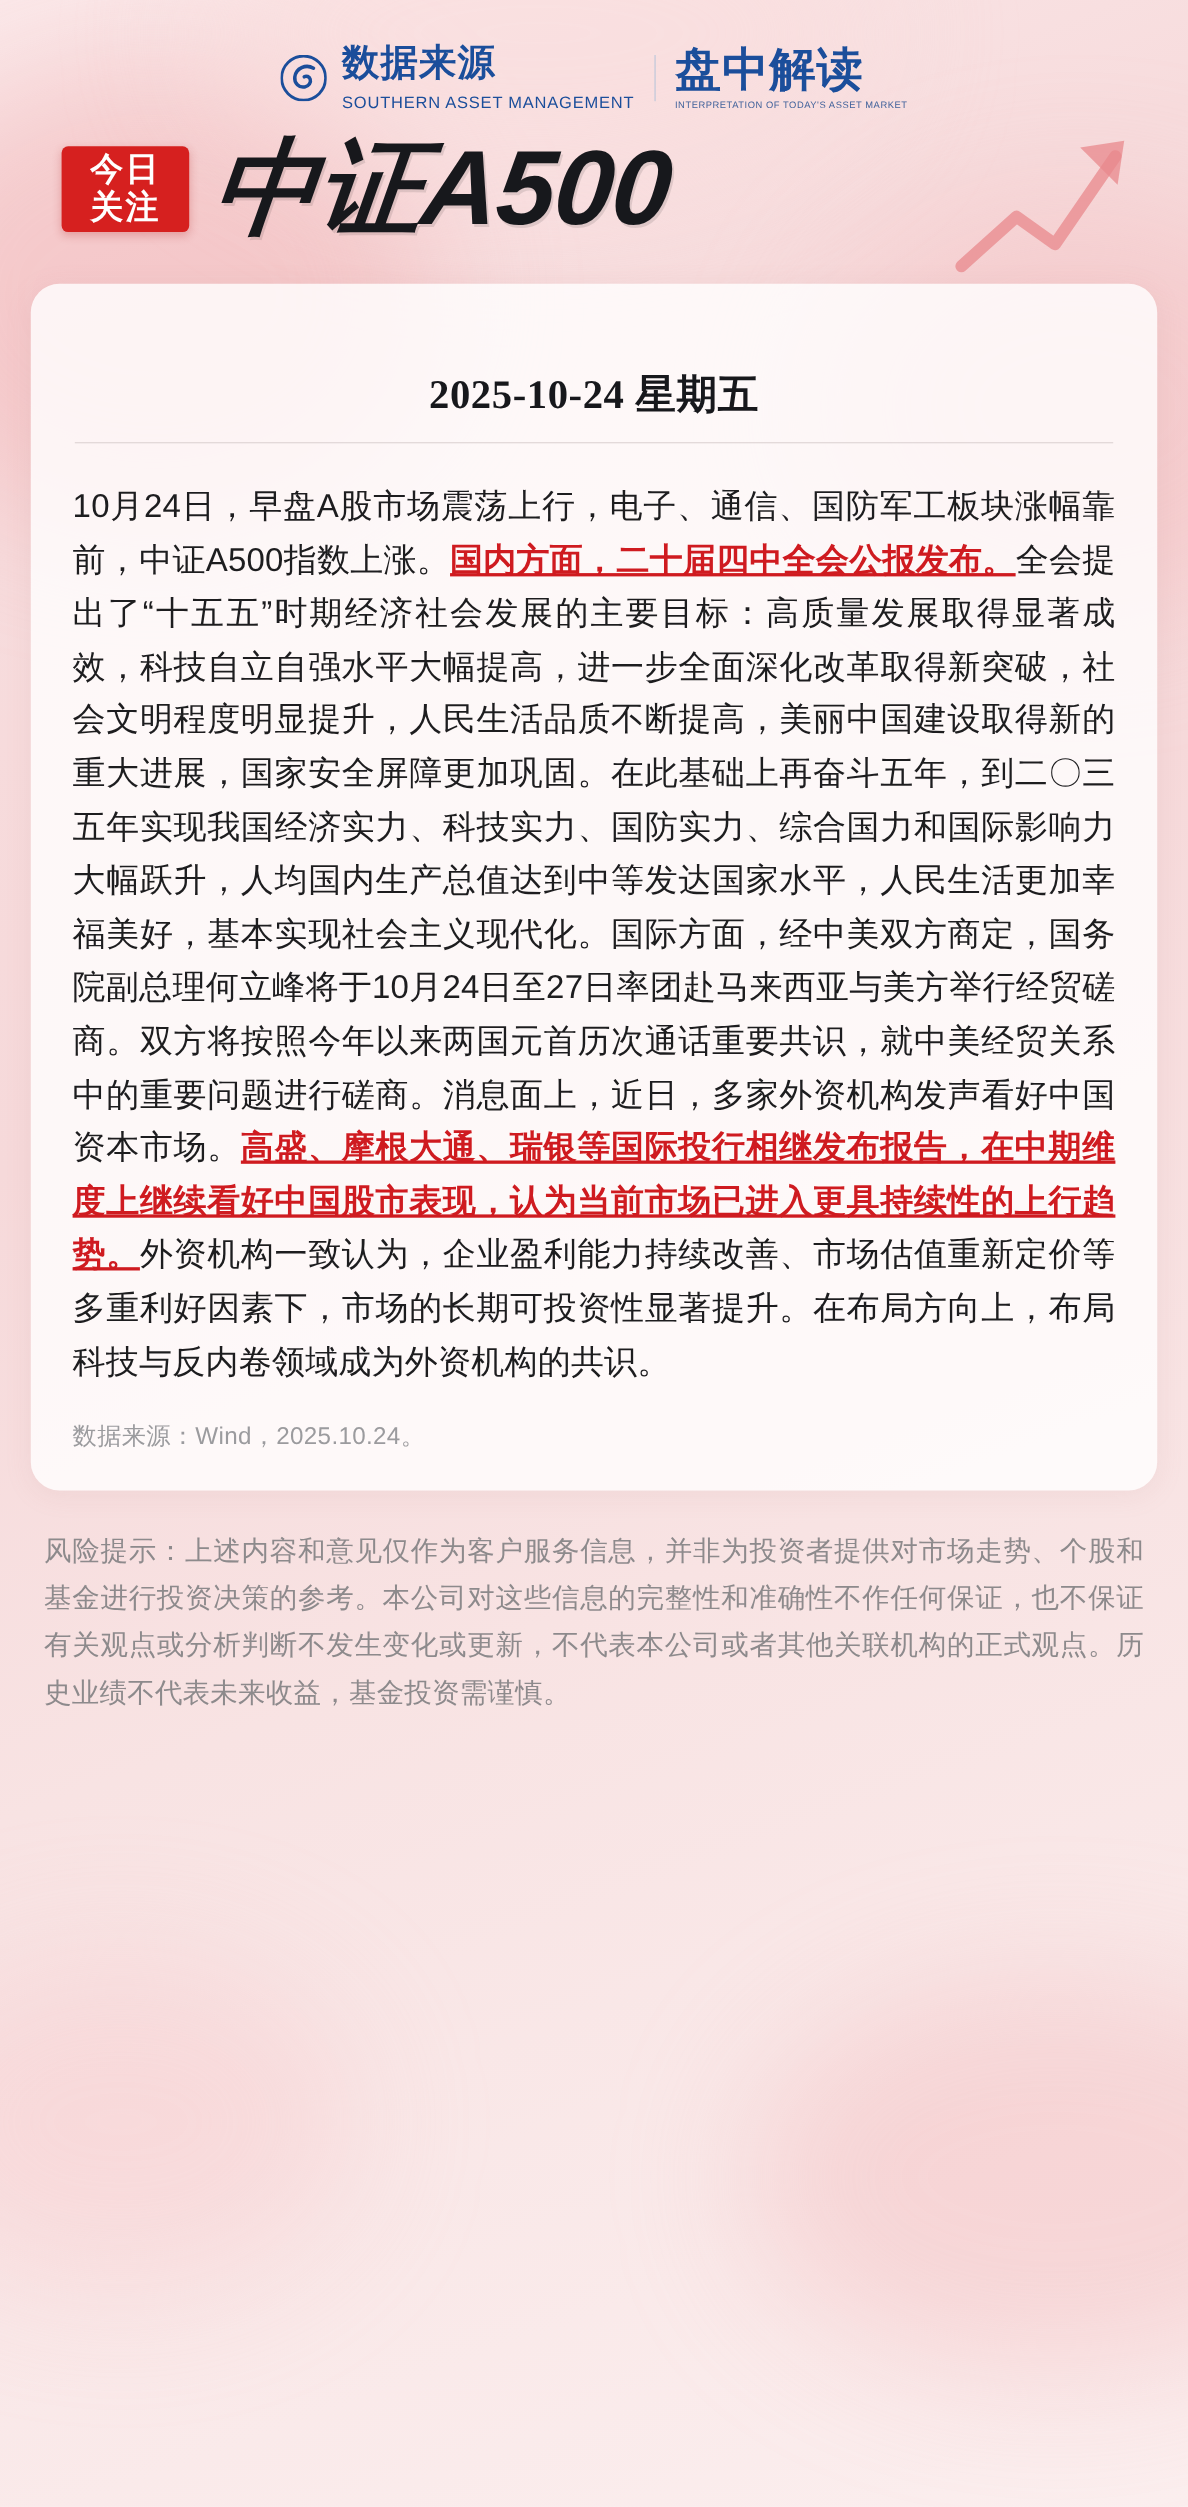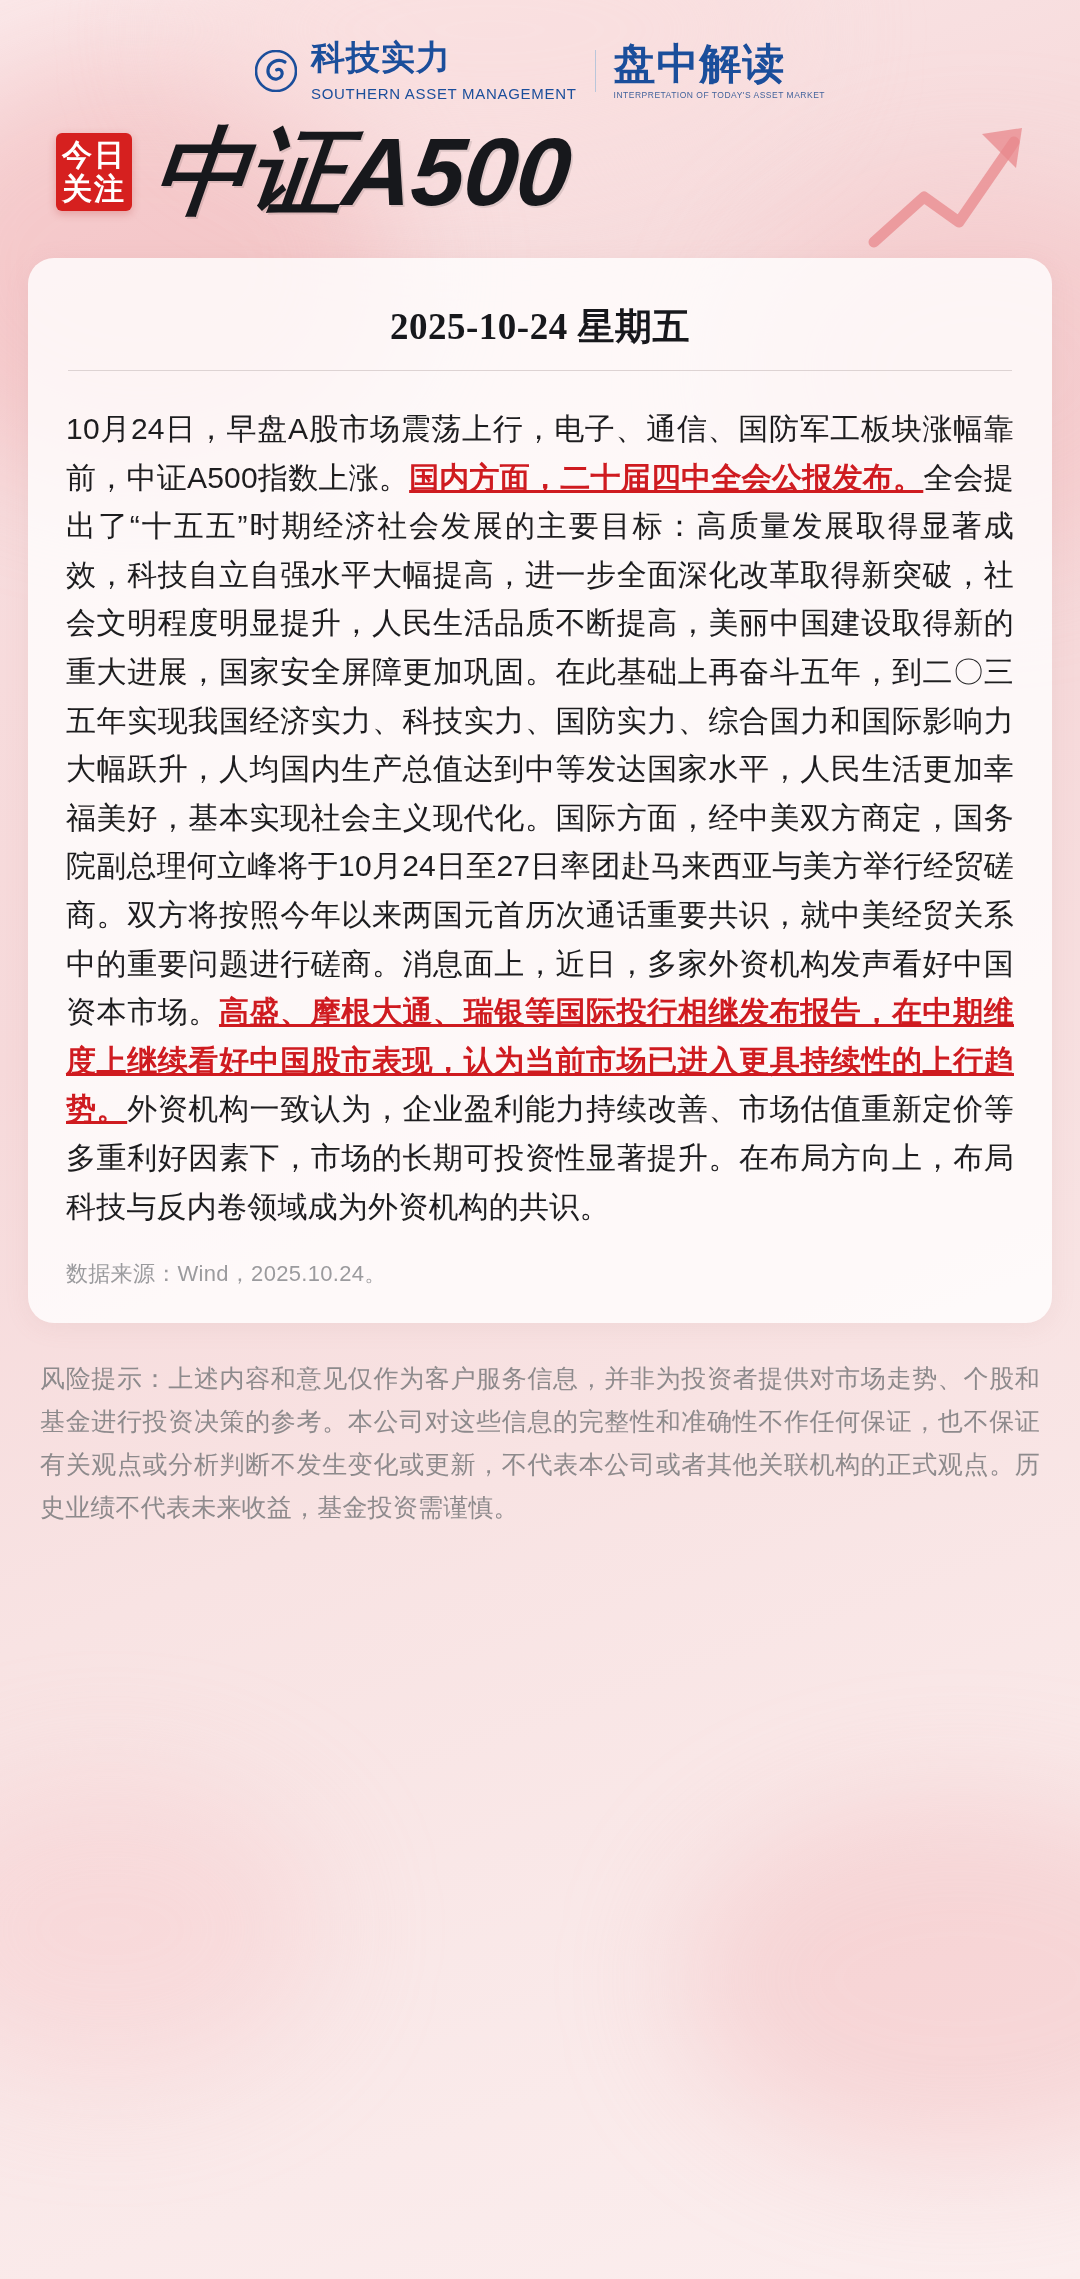--- a/index.html
+++ b/index.html
@@ -78,21 +78,21 @@
   
   .title-row {
     position: relative;
     display: flex;
     align-items: center;
     padding: 22px 0 0 56px;
     height: 130px;
     z-index: 5;
   }
   .badge {
-    width: 76px;
+    width: 116px;
     height: 78px;
     background: #d6201f;
     color: #fff;
     border-radius: 6px;
     display: flex;
     flex-direction: column;
     align-items: center;
     justify-content: center;
     font-size: 30px;
     font-weight: bold;
@@ -135,20 +135,21 @@
     box-shadow: 0 4px 24px rgba(190,140,140,0.12);
   }
   .card-date {
     text-align: center;
     font-family: "Liberation Serif", serif;
     font-size: 37px;
     font-weight: bold;
     color: #17181c;
     padding-bottom: 18px;
     letter-spacing: 0.5px;
+    margin-top: 32px;
   }
   .date-rule {
     height: 1px;
     background: #ddd3d3;
     margin: 0 2px 34px 2px;
   }
   .sub-title {
     font-family: "Liberation Serif", serif;
     font-size: 38px;
     font-weight: bold;
@@ -199,21 +200,21 @@
 
 <div class="brand-bar">
   <div class="brand-inner">
     <span class="brand-logo-mark">
       <svg width="42" height="42" viewBox="0 0 42 42">
         <circle cx="21" cy="21" r="20" fill="none" stroke="#1b4e9b" stroke-width="2.6"></circle>
         <path d="M30 12c-7-4-16 0-17 8 -0.7 5.6 4 10 9 9 3.8-0.8 6-4 5-7 -0.8-2.4-3.4-3.4-5.4-2.2" fill="none" stroke="#1b4e9b" stroke-width="3.2" stroke-linecap="round"></path>
       </svg>
     </span>
     <span>
-      <div class="brand-cn">科技实力</div>
+      <div class="brand-cn">数据来源</div>
       <div class="brand-en">SOUTHERN ASSET MANAGEMENT</div>
     </span>
     <span class="brand-divider"></span>
     <span>
       <div class="brand-sub-cn">盘中解读</div>
       <div class="brand-sub-en">INTERPRETATION OF TODAY'S ASSET MARKET</div>
     </span>
   </div>
 </div>
 

